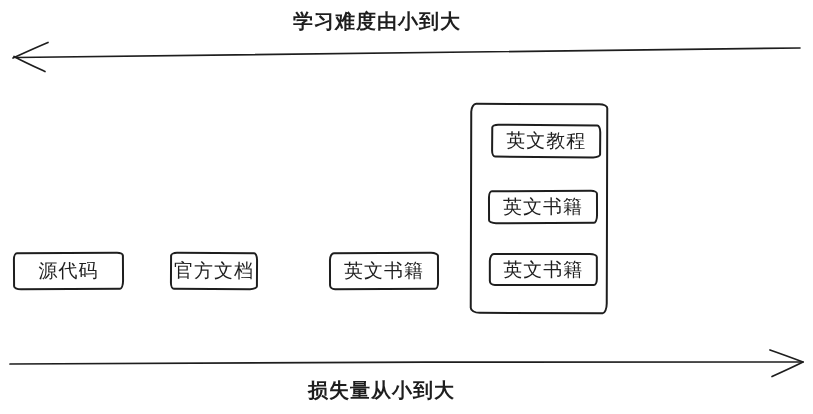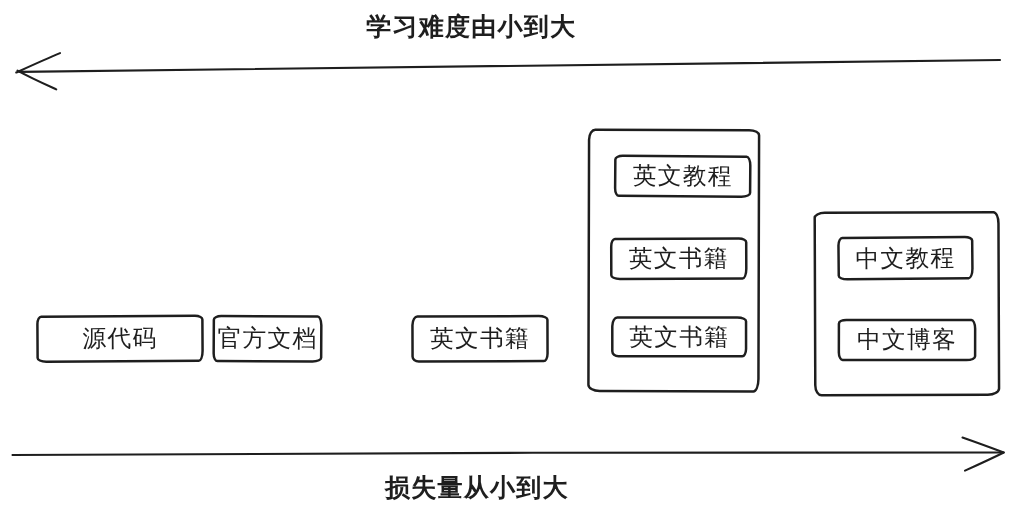--- a/index.html
+++ b/index.html
@@ -41,21 +41,21 @@
   .sketch-a{border-radius:4px 7px 4px 8px / 7px 4px 9px 4px;transform:rotate(-0.35deg);}
   .sketch-b{border-radius:7px 4px 8px 4px / 4px 8px 4px 7px;transform:rotate(0.3deg);}
   .sketch-c{border-radius:5px 8px 4px 6px / 8px 4px 7px 5px;transform:rotate(-0.2deg);text-align:right;}
   .group{
     position:absolute;
     border:2px solid var(--stroke);
     background:var(--bg);
     box-sizing:border-box;
   }
   
-  .box-source   {left:13px;  top:252px; width:134px; height:38px;margin-left:16px;}
+  .box-source   {left:13px;  top:252px; width:111px; height:38px;}
   .box-docs     {left:170px; top:252px; width:88px; height:38px;}
   .box-enbooks  {left:329px; top:252px; width:110px; height:38px;}
   
   .group-1      {left:470px; top:103px; width:138px; height:211px;
                  border-radius:6px 9px 5px 10px / 9px 5px 11px 6px; transform:rotate(0.15deg);}
   .g1-i1{left:19px; top:19px;  width:110px; height:34px;}
   .g1-i2{left:16px; top:85px;  width:110px; height:34px;}
   .g1-i3{left:17px; top:148px; width:109px; height:33px;}
   
   .group-2      {left:651px; top:169px; width:149px; height:148px;
@@ -103,22 +103,14 @@
       <span>英文教程</span>
     </div>
     <div class="box sketch-a g1-i2">
       <span>英文书籍</span>
     </div>
     <div class="box sketch-c g1-i3">
       <span>英文书籍</span>
     </div>
   </div>
 
-  <div class="group group-2">
-    <div class="box sketch-a g2-i1">
-      <span>中文教程</span>
-    </div>
-    <div class="box sketch-b g2-i2">
-      <span>中文博客</span>
-    </div>
-  </div>
 
 </div>
 
 </body></html>

